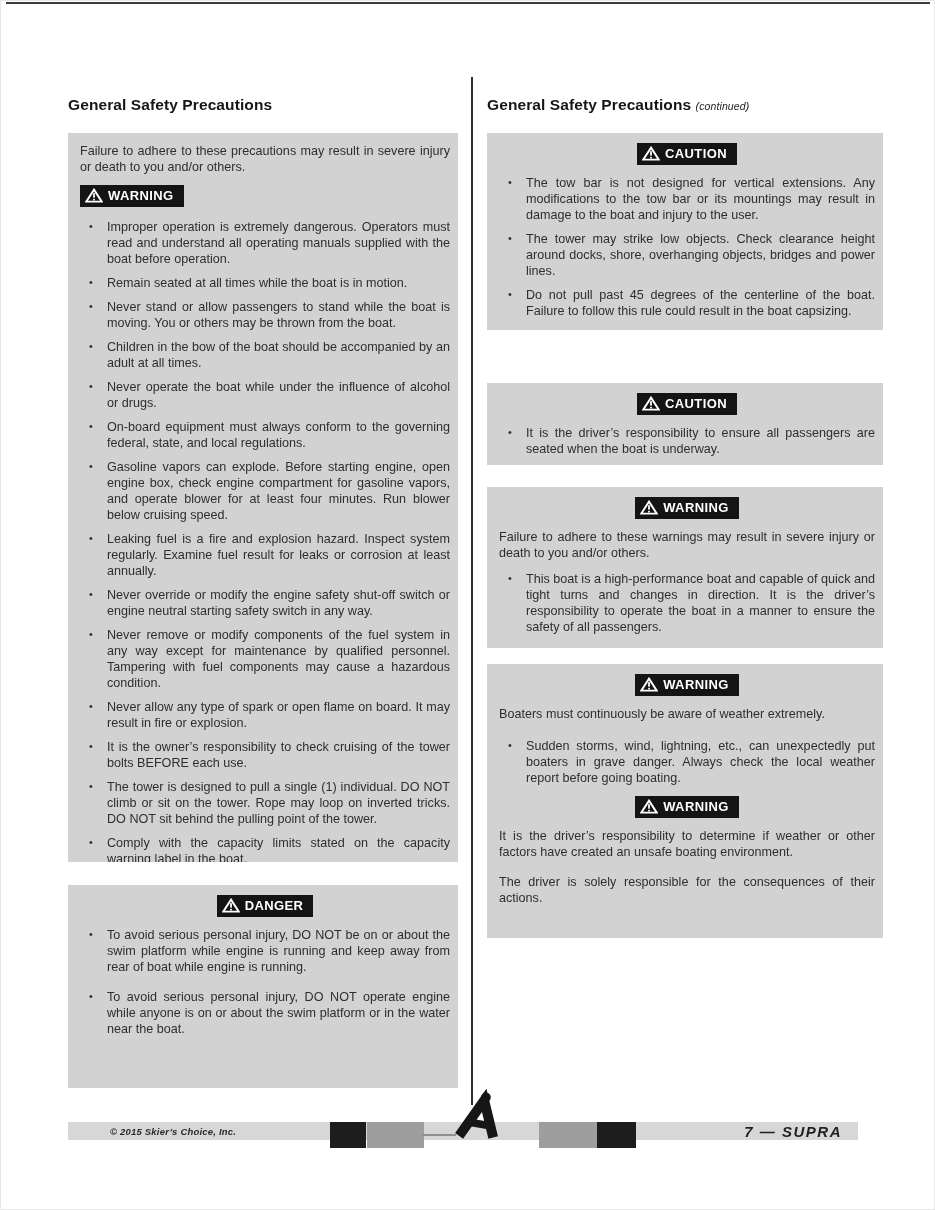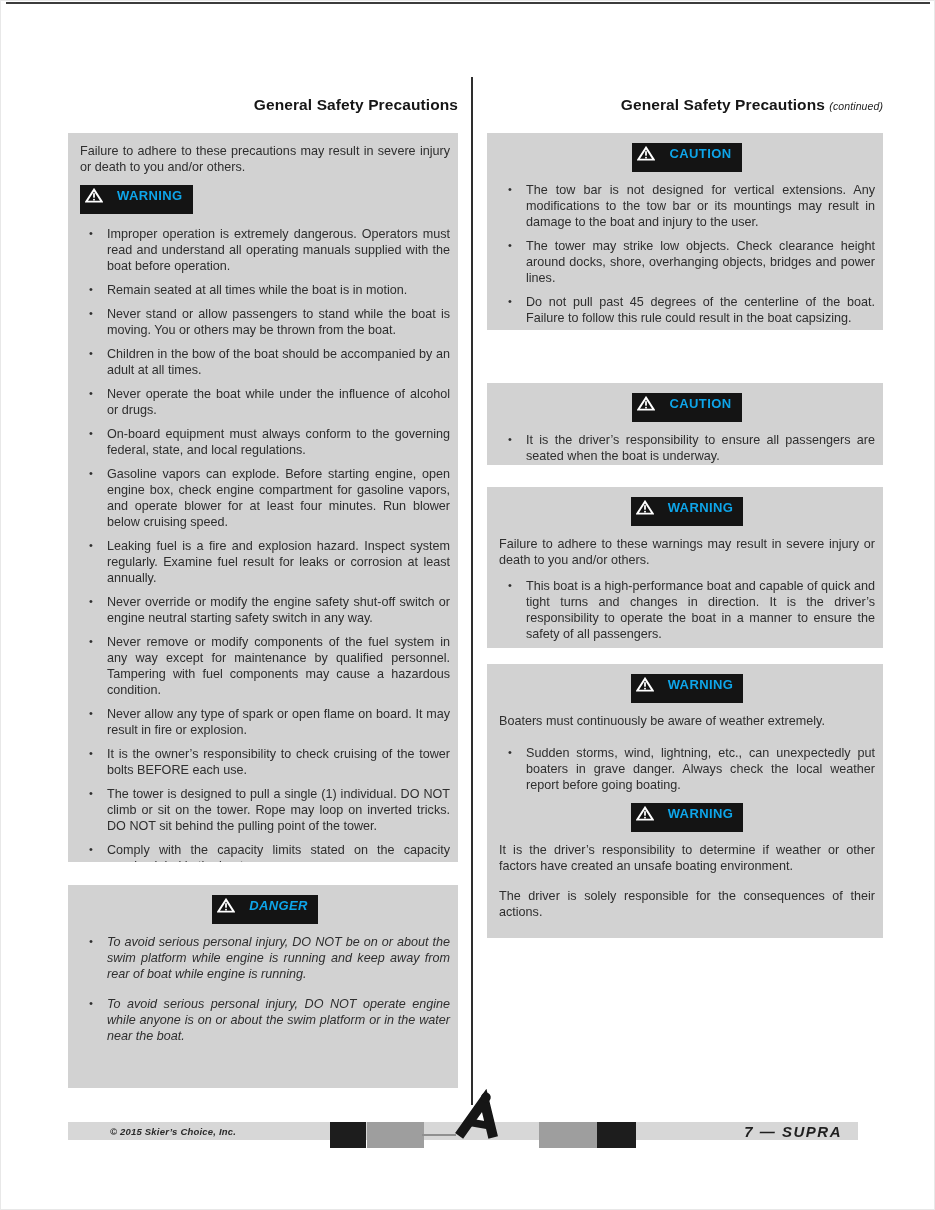--- a/index.html
+++ b/index.html
@@ -10,35 +10,35 @@
     overflow:hidden;
   }
   .scan-top-line { position:absolute; top:2px; left:6px; width:924px; height:2px; background:#3c3c3c; }
   .divider { position:absolute; left:471px; top:77px; width:2px; height:1028px; background:#2e2e2e; }
 
   .col { position:absolute; top:96px; }
   .col-left  { left:68px;  width:390px; }
   .col-right { left:487px; width:396px; }
 
   .col-title {
-    text-align:right; font-weight:bold; font-size:15.5px; color:#161616;
+    text-align:left; font-weight:bold; font-size:15.5px; color:#161616;
     line-height:18px; letter-spacing:0.1px;
   }
   .title-suffix { font-weight:normal; font-style:italic; font-size:10.5px; color:#222; }
 
   .gbox {
     position:absolute; left:0; background:#d2d2d2; overflow:hidden;
     padding:10px 8px 10px 12px; box-sizing:border-box; width:100%;
   }
   .gbox p { margin:0 0 10px 0; font-size:12.6px; line-height:16px; text-align:justify; color:#2e2e2e; }
 
   .hzl {
-    display:inline-flex; align-items:center; gap:14px;
-    background:#141414; color:#0ea5e9; font-weight:bold; font-size:13px;
-    letter-spacing:0.4px; padding:2px 10px 10px 5px; line-height:17px;
+    display:inline-flex; align-items:center; gap:5px;
+    background:#141414; color:#ffffff; font-weight:bold; font-size:13px;
+    letter-spacing:0.4px; padding:2px 10px 3px 5px; line-height:17px;
   }
   .hzl svg { width:18px; height:15px; display:block; }
   .label-left { margin:2px 0 12px 0; }
   .label-center { text-align:center; margin:0 0 10px 0; }
 
   .bullet { position:relative; padding-left:27px; margin-bottom:8px; font-size:12.6px; line-height:16px; text-align:justify; color:#2e2e2e; }
   .bullet .dot { position:absolute; left:9px; top:-1px; font-size:11px; color:#2e2e2e; }
 
   .spacer-sm { height:6px; }
 
@@ -93,21 +93,21 @@
       <div class="bullet"><span class="dot">•</span><span>Gasoline vapors can explode. Before starting engine, open engine box, check engine compartment for gasoline vapors, and operate blower for at least four minutes. Run blower below cruising speed.</span></div>
       <div class="bullet"><span class="dot">•</span><span>Leaking fuel is a fire and explosion hazard. Inspect system regularly. Examine fuel result for leaks or corrosion at least annually.</span></div>
       <div class="bullet"><span class="dot">•</span><span>Never override or modify the engine safety shut-off switch or engine neutral starting safety switch in any way.</span></div>
       <div class="bullet"><span class="dot">•</span><span>Never remove or modify components of the fuel system in any way except for maintenance by qualified personnel. Tampering with fuel components may cause a hazardous condition.</span></div>
       <div class="bullet"><span class="dot">•</span><span>Never allow any type of spark or open flame on board. It may result in fire or explosion.</span></div>
       <div class="bullet"><span class="dot">•</span><span>It is the owner’s responsibility to check cruising of the tower bolts BEFORE each use.</span></div>
       <div class="bullet"><span class="dot">•</span><span>The tower is designed to pull a single (1) individual. DO NOT climb or sit on the tower. Rope may loop on inverted tricks. DO NOT sit behind the pulling point of the tower.</span></div>
       <div class="bullet"><span class="dot">•</span><span>Comply with the capacity limits stated on the capacity warning label in the boat.</span></div>
     </div>
 
-    <div class="gbox" style="top:789px; height:203px;font-style:italic;">
+    <div class="gbox" style="top:789px; height:203px;">
       <div class="label-center">
         <span class="hzl">
           <svg viewBox="0 0 26 22">
             <path d="M13 2.4 L24.4 20 L1.6 20 Z" fill="none" stroke="#fff" stroke-width="2.8"></path>
             <rect x="11.7" y="7.6" width="2.6" height="6.6" fill="#fff"></rect>
             <rect x="11.7" y="15.9" width="2.6" height="2.4" fill="#fff"></rect>
           </svg>
           <span>DANGER</span>
         </span>
       </div>

